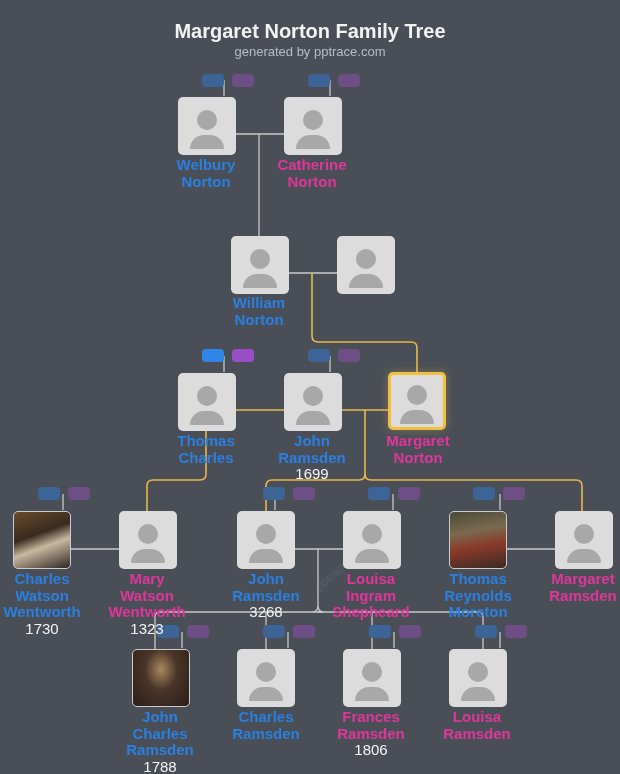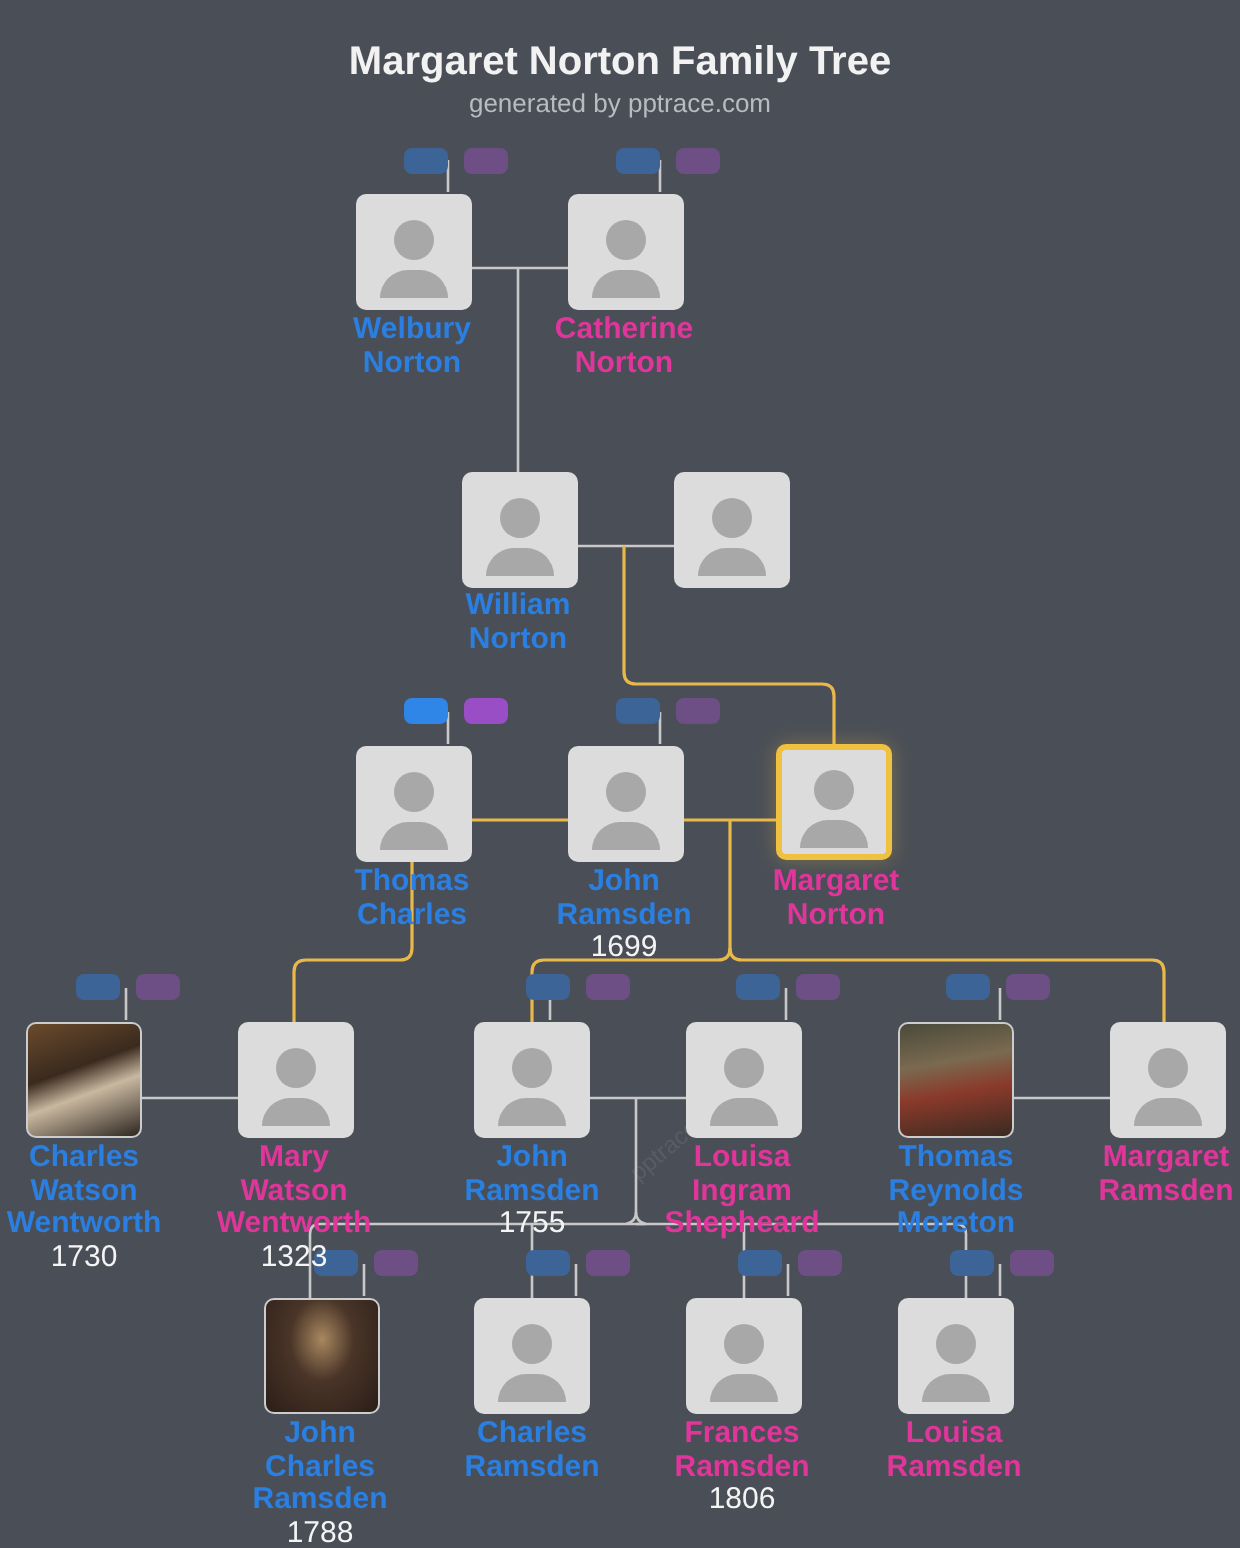--- a/index.html
+++ b/index.html
@@ -152,21 +152,21 @@
 <div class="node" style="left:119px;top:511px">
     <div class="head"></div>
     <div class="body"></div>
   </div>
 <div class="label f" style="left:87px;top:571px"><span>Mary</span><br><span>Watson</span><br><span>Wentworth</span><span class="year">1323</span></div>
 
 <div class="node" style="left:237px;top:511px">
     <div class="head"></div>
     <div class="body"></div>
   </div>
-<div class="label m" style="left:206px;top:571px"><span>John</span><br><span>Ramsden</span><span class="year">1755</span></div>
+<div class="label m" style="left:206px;top:571px"><span>John</span><br><span>Ramsden</span><span class="year">3268</span></div>
 
 <div class="node" style="left:343px;top:511px">
     <div class="head"></div>
     <div class="body"></div>
   </div>
 <div class="label f" style="left:311px;top:571px"><span>Louisa</span><br><span>Ingram</span><br><span>Shepheard</span></div>
 
 <div class="node photo" style="left:449px;top:511px;background:linear-gradient(170deg,#4a4a3a 0%,#7a6a50 35%,#8a3a2a 60%,#3a2a22 100%)"></div>
 <div class="label m" style="left:418px;top:571px"><span>Thomas</span><br><span>Reynolds</span><br><span>Moreton</span></div>
 

